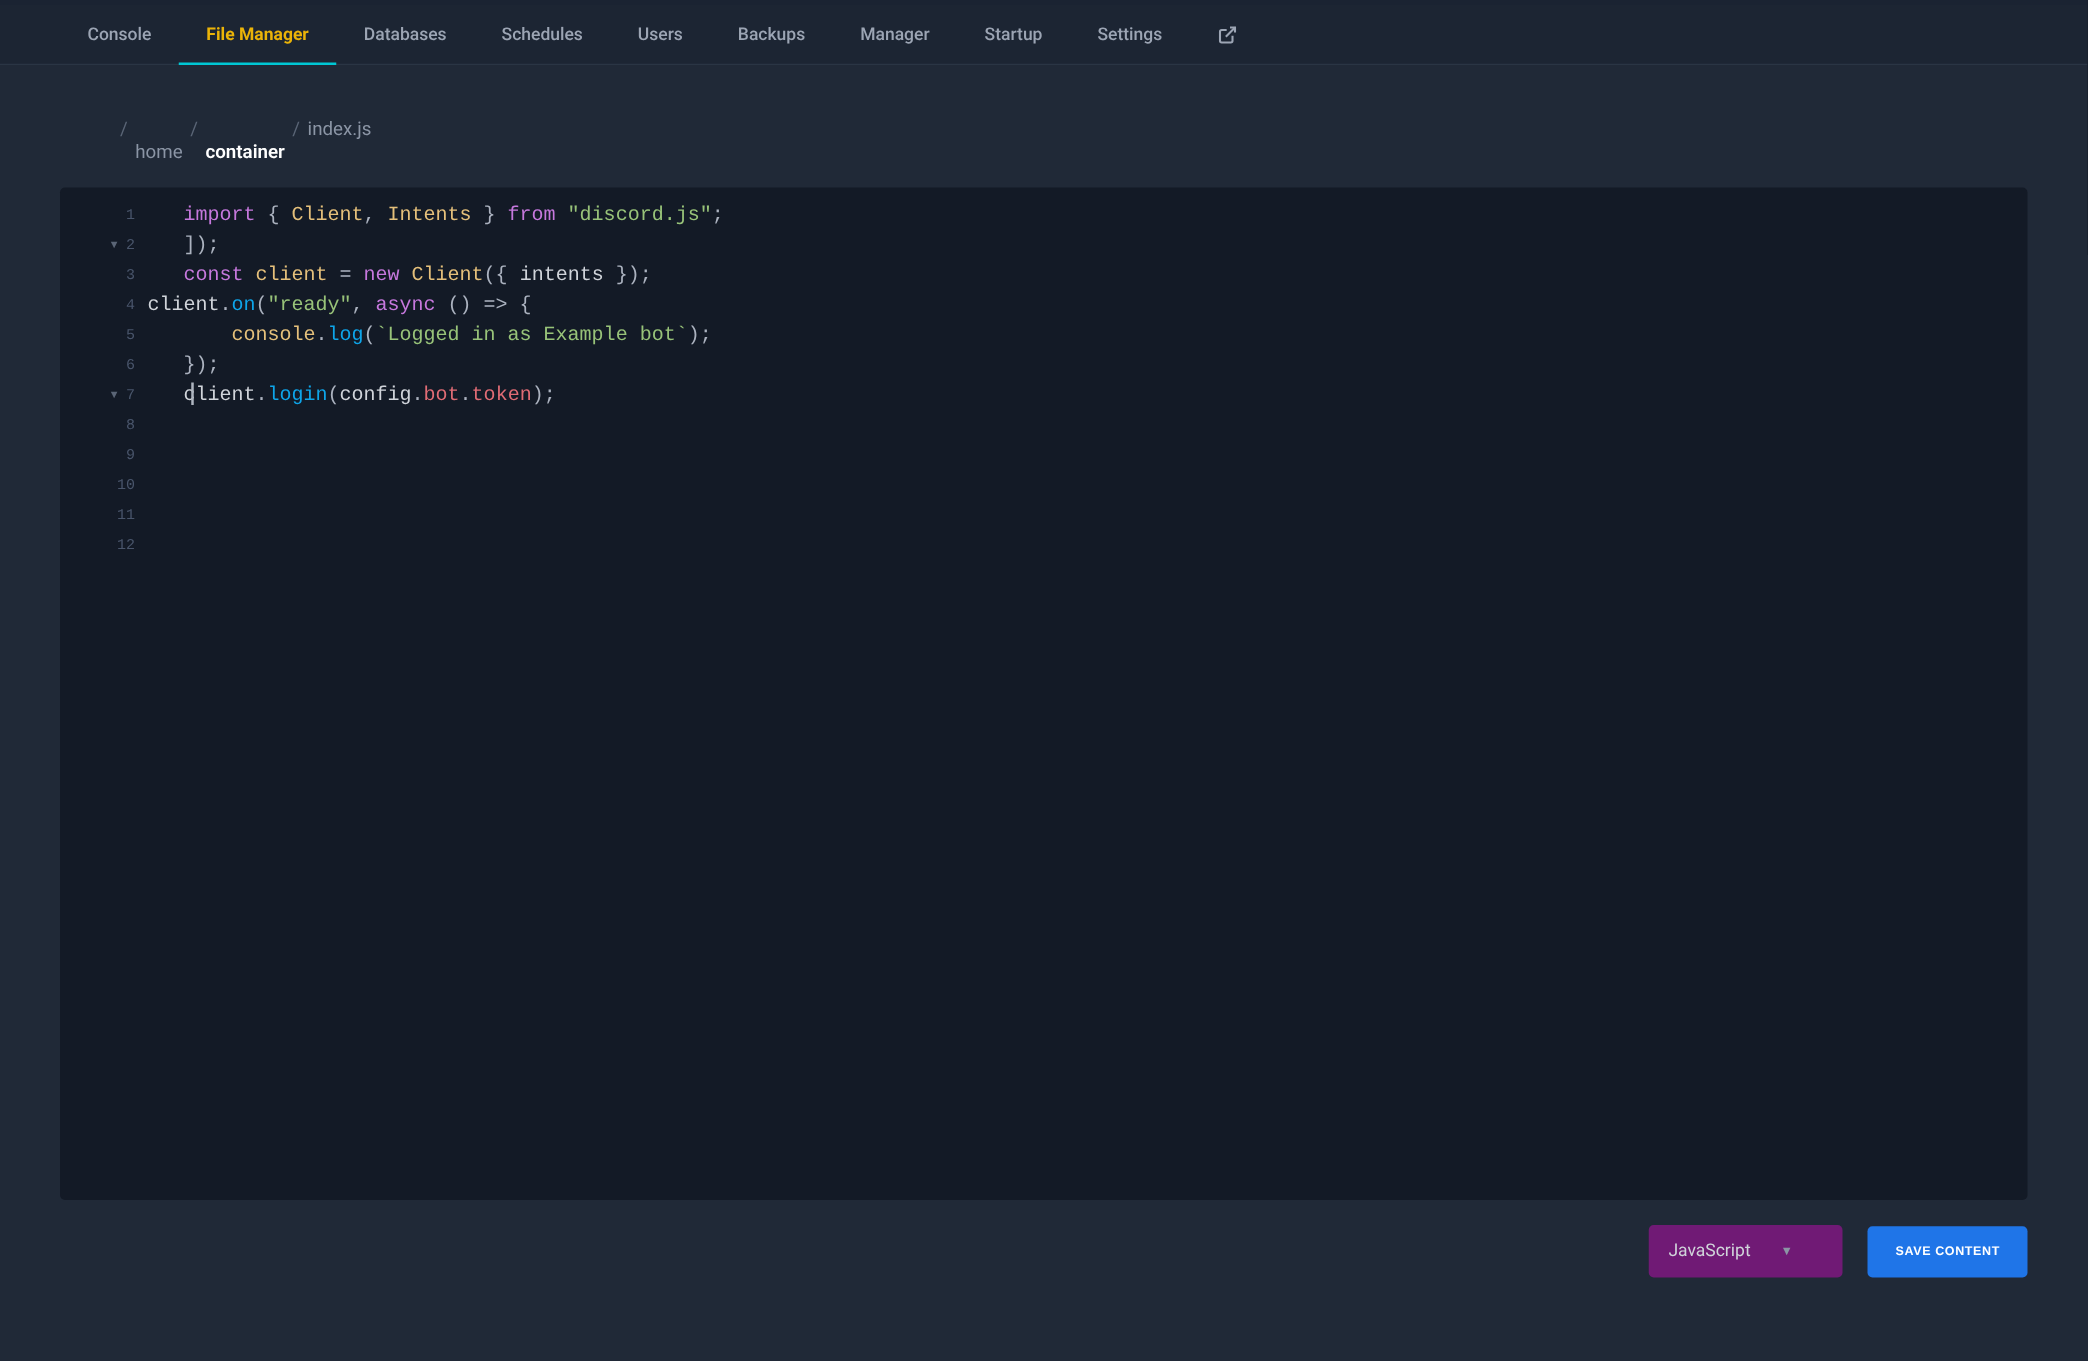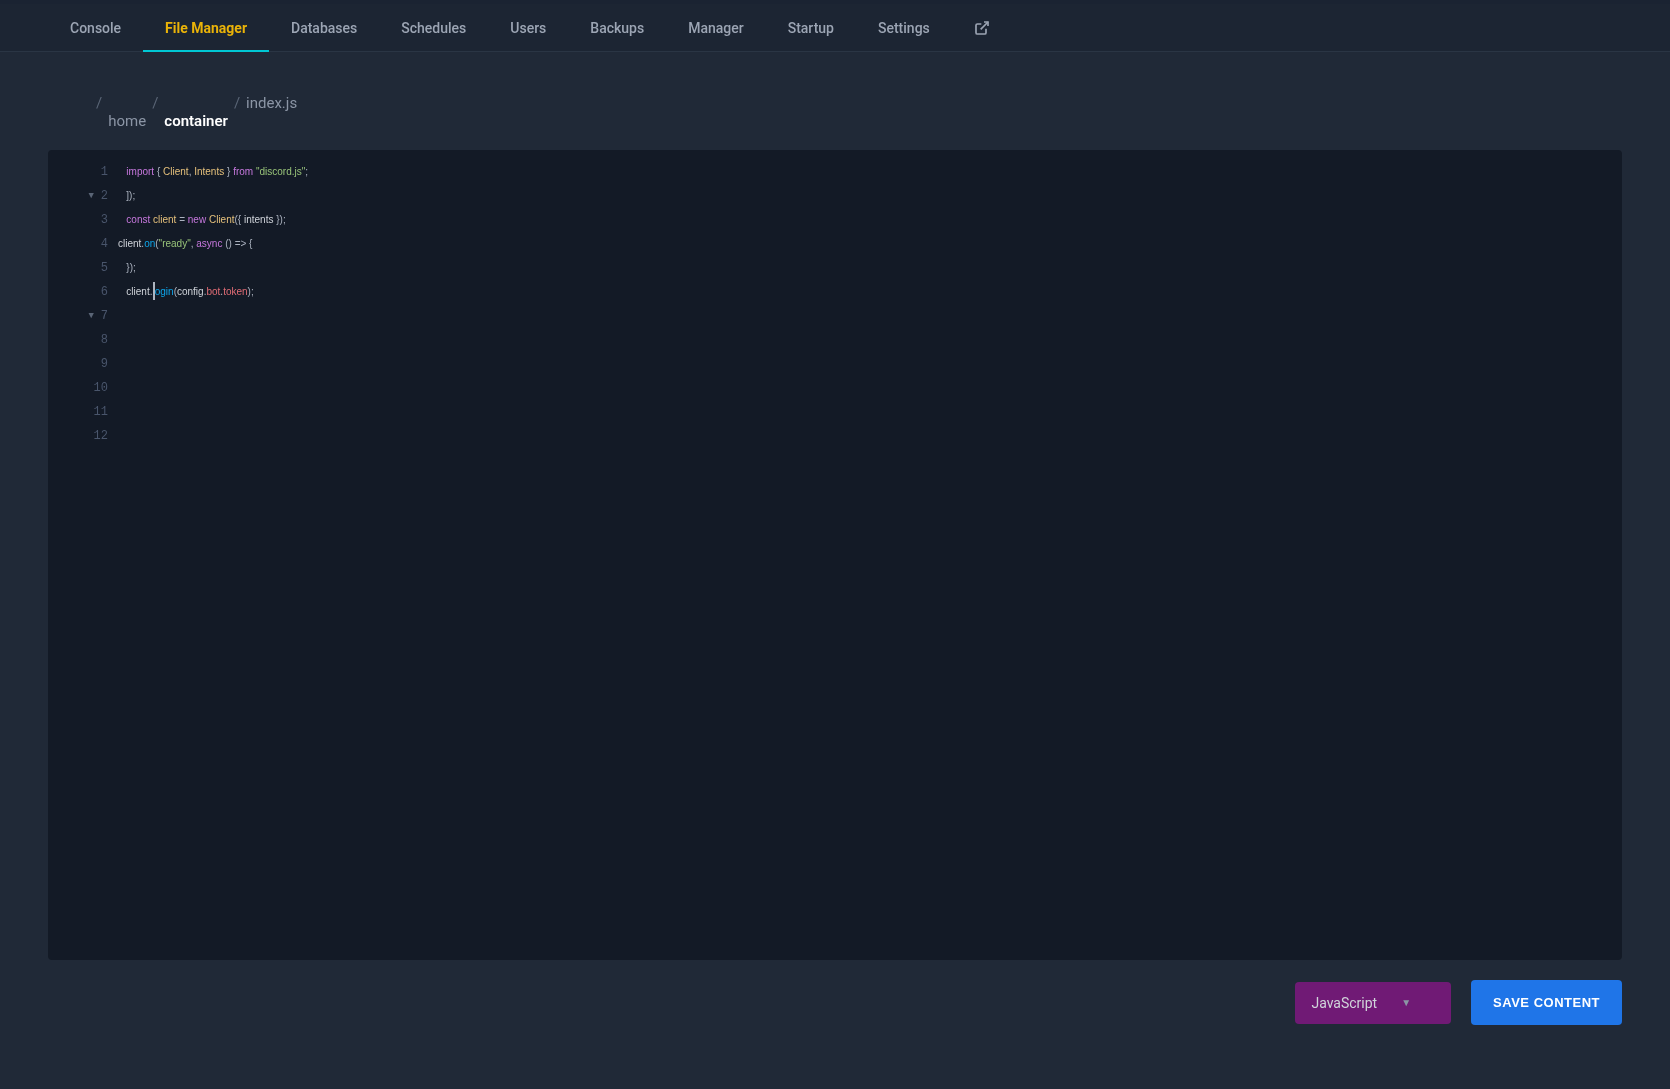--- a/index.html
+++ b/index.html
@@ -127,22 +127,22 @@
       position: absolute;
       right: 24px;
       top: 0;
       color: #5a6576;
       font-size: 9px;
     }
     
     .code-area {
       flex: 1;
       padding-top: 10px;
-      font-family: Liberation Sans, sans-serif;
-      font-size: 10px;
+      font-family: Liberation Mono, monospace;
+      font-size: 16px;
     }
     
     .code-line {
       height: 24px;
       line-height: 24px;
       white-space: pre;
       color: #d0d4da;
       position: relative;
     }
     
@@ -192,21 +192,21 @@
     .language-select .chevron {
       margin-left: 24px;
       font-size: 10px;
       color: #8b95a5;
     }
     
     .save-button {
       background-color: #1f75e8;
       color: #ffffff;
       font-weight: 700;
-      font-size: 13px;
+      font-size: 10px;
       letter-spacing: 0.5px;
       border: none;
       border-radius: 4px;
       padding: 15px 22px;
       cursor: pointer;
     }
     
     svg {
       width: 16px;
       height: 16px;
@@ -259,20 +259,21 @@
         <div class="gutter-line">9</div>
         <div class="gutter-line">10</div>
         <div class="gutter-line">11</div>
         <div class="gutter-line">12</div>
       </div>
     <div class="code-area" id="code-area">
         <div class="code-line"><span>   </span><span class="tok-import">import</span><span class="tok-punct"> { </span><span class="tok-var">Client</span><span class="tok-punct">, </span><span class="tok-var">Intents</span><span class="tok-punct"> } </span><span class="tok-import">from</span><span> </span><span class="tok-string">"discord.js"</span><span class="tok-punct">;</span></div>
         <div class="code-line"><span class="tok-punct">   ]);</span></div>
         <div class="code-line"><span>   </span><span class="tok-const">const</span><span> </span><span class="tok-var">client</span><span class="tok-punct"> = </span><span class="tok-new">new</span><span> </span><span class="tok-class">Client</span><span class="tok-punct">({ </span><span class="tok-ident">intents</span><span class="tok-punct"> });</span></div>
         <div class="code-line"><span class="tok-ident">client</span><span class="tok-punct">.</span><span class="tok-method">on</span><span class="tok-punct">(</span><span class="tok-string">"ready"</span><span class="tok-punct">, </span><span class="tok-async">async</span><span class="tok-punct"> () =&gt; {</span></div>
+        <div class="code-line"><span>       </span><span class="tok-builtin">console</span><span class="tok-punct">.</span><span class="tok-method">log</span><span class="tok-punct">(</span><span class="tok-string">`Logged in as Example bot`</span><span class="tok-punct">);</span></div>
         <div class="code-line"><span class="tok-punct">   });</span></div>
         <div class="code-line"><span>   </span><span class="tok-ident">client</span><span class="tok-punct">.</span><span class="tok-method">login</span><span class="tok-punct">(</span><span class="tok-ident">config</span><span class="tok-punct">.</span><span class="tok-prop">bot</span><span class="tok-punct">.</span><span class="tok-prop">token</span><span class="tok-punct">);</span><span class="cursor"></span></div>
         <div class="code-line"></div>
         <div class="code-line"></div>
       </div>
   </div>
 
   <div class="bottom-bar">
     <div class="language-select">
       <span>JavaScript</span>

